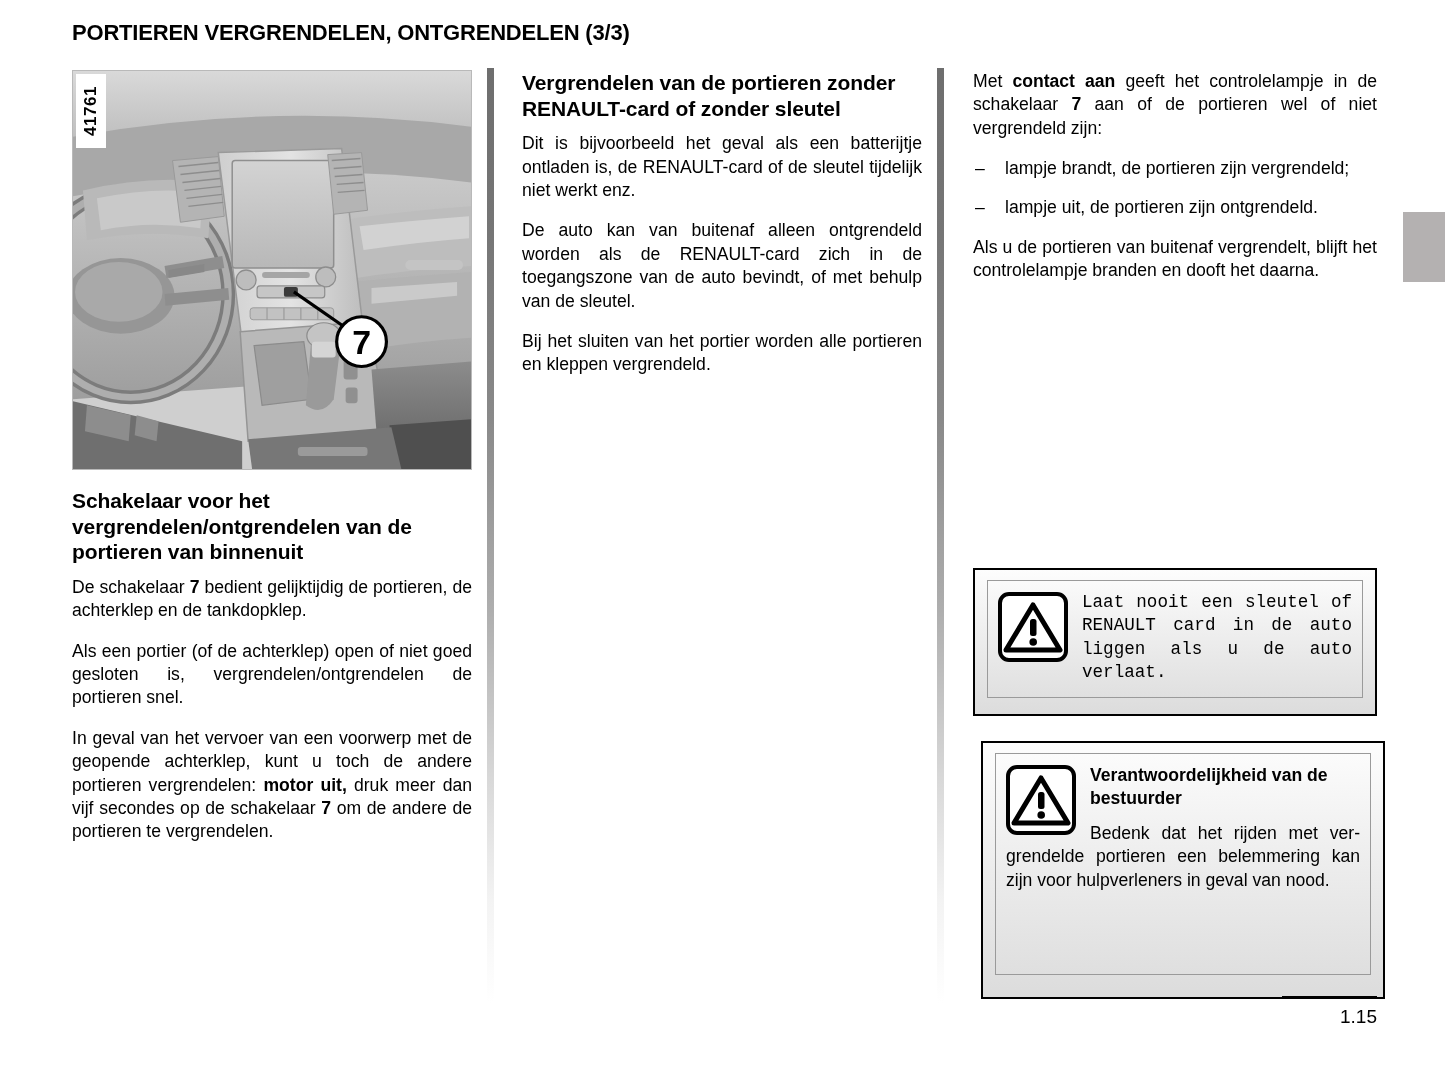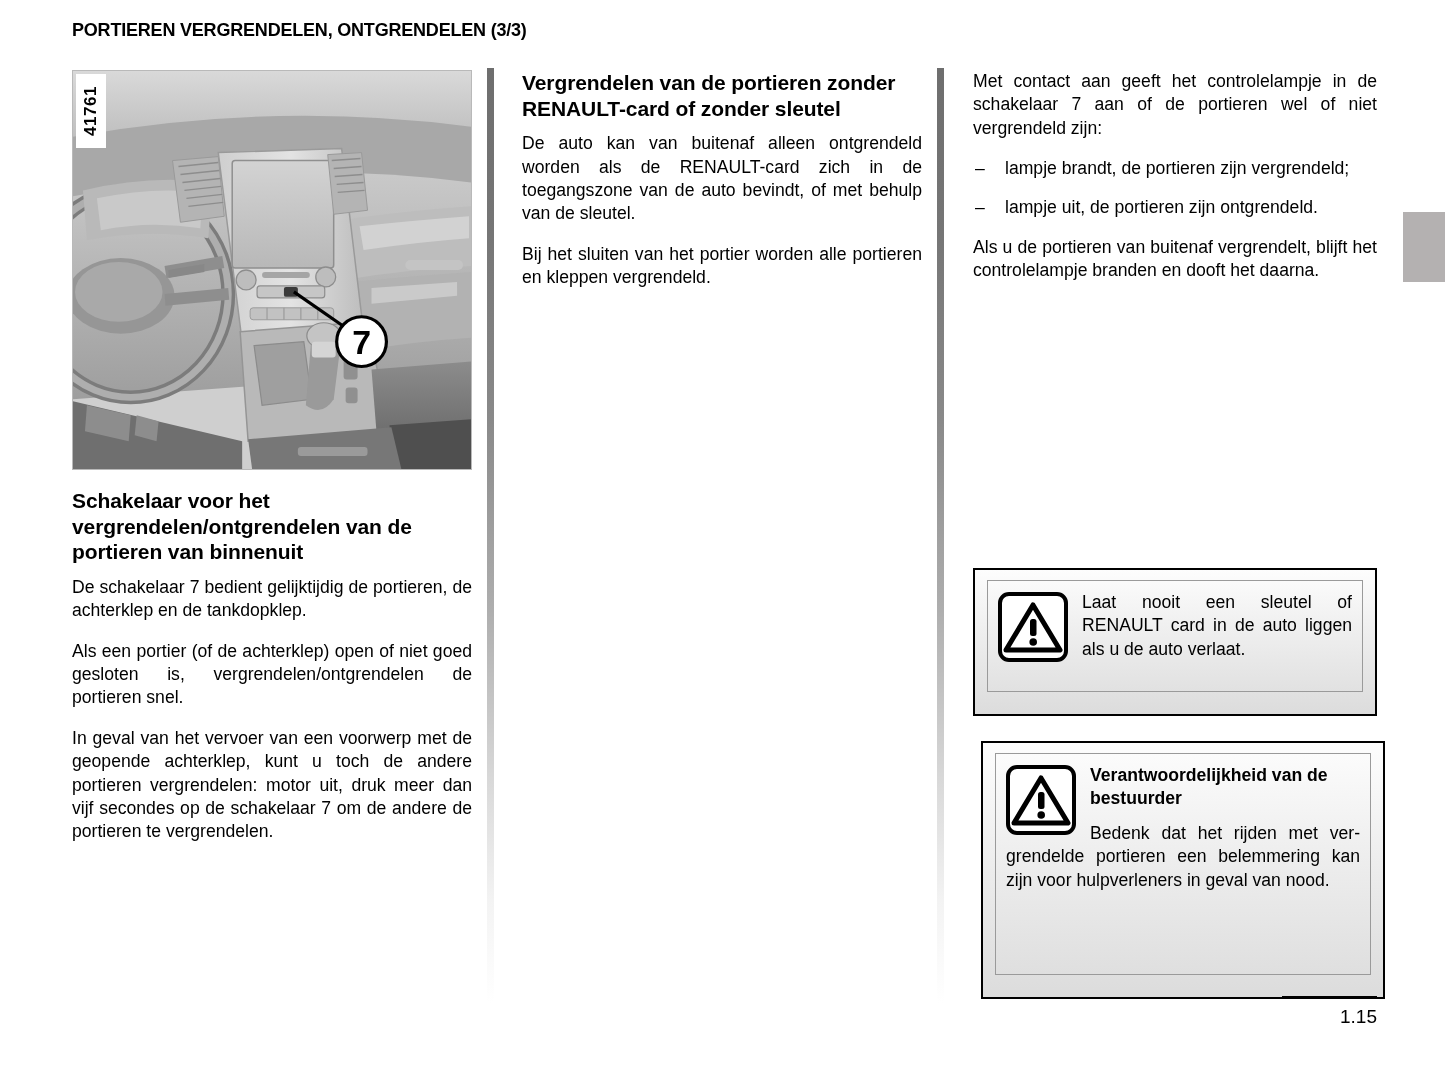--- a/index.html
+++ b/index.html
@@ -14,21 +14,21 @@
     color: #000000;
     position: relative;
     overflow: hidden;
   }
 
   
   .page-title {
     position: absolute;
     left: 72px;
     top: 20px;
-    font-size: 18px;
+    font-size: 22px;
     font-weight: bold;
     letter-spacing: -0.2px;
     white-space: nowrap;
   }
 
   
   .divider {
     position: absolute;
     top: 68px;
     width: 7px;
@@ -100,21 +100,21 @@
   }
   p.body {
     font-size: 17.6px;
     line-height: 1.33;
     margin: 0 0 17px 0;
     text-align: justify;
     text-justify: inter-word;
     hyphens: manual;
   }
   p.body:last-child { margin-bottom: 0; }
-  b { font-weight: normal; margin-top: 9px; }
+  b { font-weight: bold; margin-top: 9px; }
 
   
   ul.dashlist {
     list-style: none;
     margin: 0 0 17px 0;
     padding: 0;
   }
   ul.dashlist li {
     position: relative;
     padding-left: 32px;
@@ -160,21 +160,21 @@
   }
   .warn-title {
     font-size: 17.6px;
     font-weight: bold;
     line-height: 1.3;
     margin: 0 0 12px 0;
     text-align: left;
   }
   .clearfix::after { content:""; display:block; clear:both; }
 
-  #warnbox1 { position:absolute; left:973px; top:568px; width:404px; height:148px; margin:0;}
+  #warnbox1 { position:absolute; left:973px; top:568px; width:404px; height:148px; margin:0;font-family:Liberation Mono, monospace;}
   #warnbox1 .warnbox-inner { min-height: 112px; }
   #warnbox2 { position:absolute; left:973px; top:733px; width:404px; height:258px; margin:8px;}
   #warnbox2 .warnbox-inner { min-height: 222px; }
 
   
   .footer-rule {
     position: absolute;
     left: 1282px;
     top: 996px;
     width: 95px;
@@ -328,20 +328,21 @@
   <div id="left-paras">
       <p class="body">De schakelaar <b>7</b> bedient gelijktijdig de por­tieren, de achterklep en de tankdopklep.</p>
       <p class="body">Als een portier (of de achterklep) open of niet goed gesloten is, vergrendelen/ontgren­delen de portieren snel.</p>
       <p class="body">In geval van het vervoer van een voorwerp met de geopende achterklep, kunt u toch de andere portieren vergrendelen: <b>motor uit,</b> druk meer dan vijf secondes op de schake­laar <b>7</b> om de andere de portieren te vergren­delen.</p>
     </div>
 </div>
 
 <div class="col col-mid">
   <h2 class="sec">Vergrendelen van de portieren zonder RENAULT-card of zonder sleutel</h2>
   <div id="mid-paras">
+      <p class="body">Dit is bijvoorbeeld het geval als een batte­rijtje ontladen is, de RENAULT-card of de sleutel tijdelijk niet werkt enz.</p>
       <p class="body">De auto kan van buitenaf alleen ontgrendeld worden als de RENAULT-card zich in de toegangszone van de auto bevindt, of met behulp van de sleutel.</p>
       <p class="body">Bij het sluiten van het portier worden alle portieren en kleppen vergrendeld.</p>
     </div>
 </div>
 
 <div class="col col-right">
   <p class="body" id="right-intro">Met <b>contact aan</b> geeft het controlelampje in de schakelaar <b>7</b> aan of de portieren wel of niet vergrendeld zijn:</p>
   <ul class="dashlist" id="right-bullets">
       <li><span class="dash">–</span>lampje brandt, de portieren zijn vergren­deld;</li>
       <li><span class="dash">–</span>lampje uit, de portieren zijn ontgrendeld.</li>

